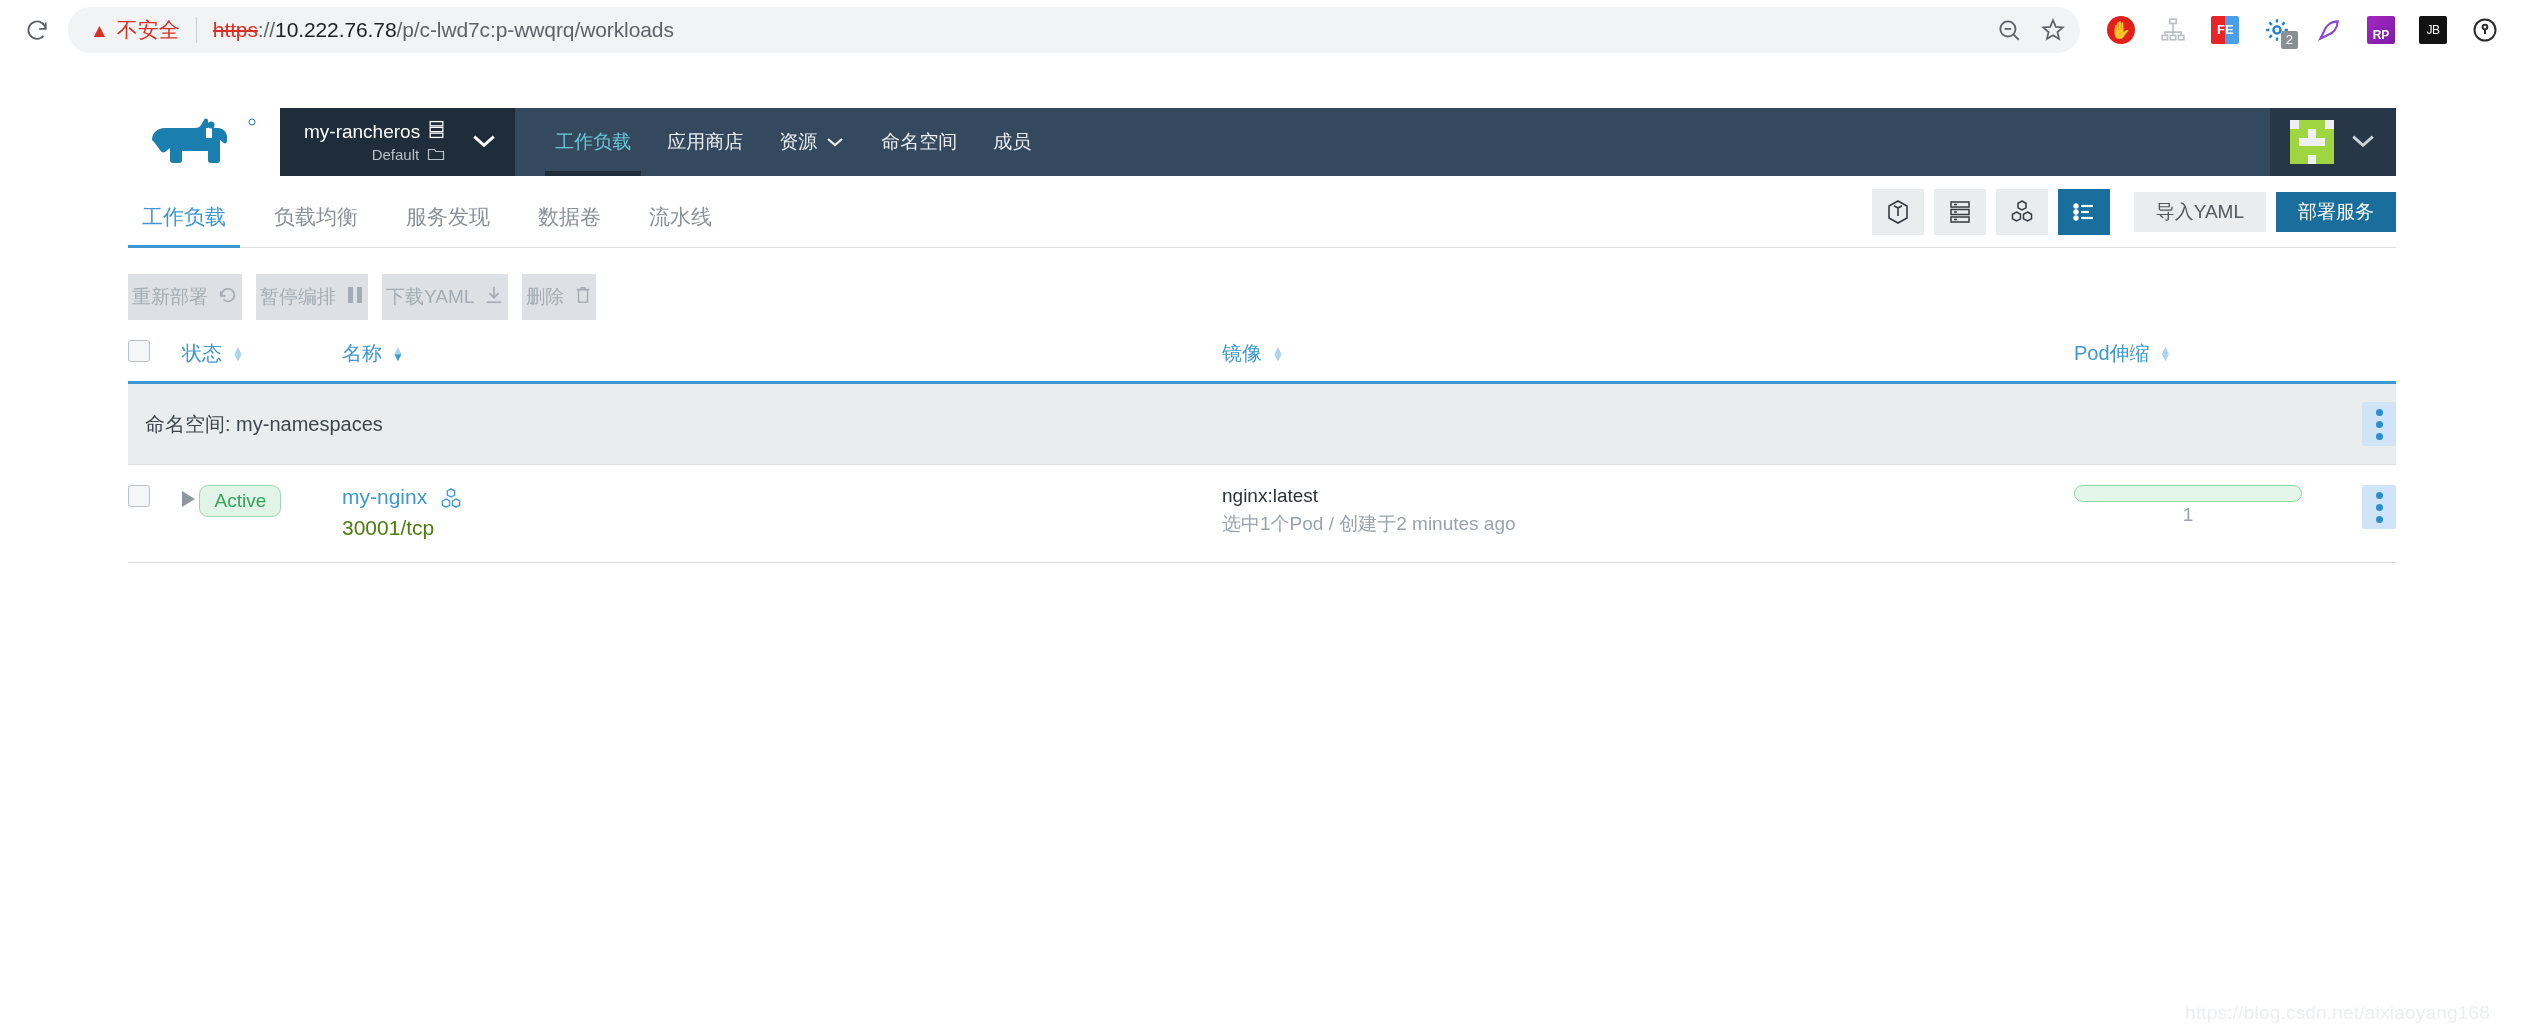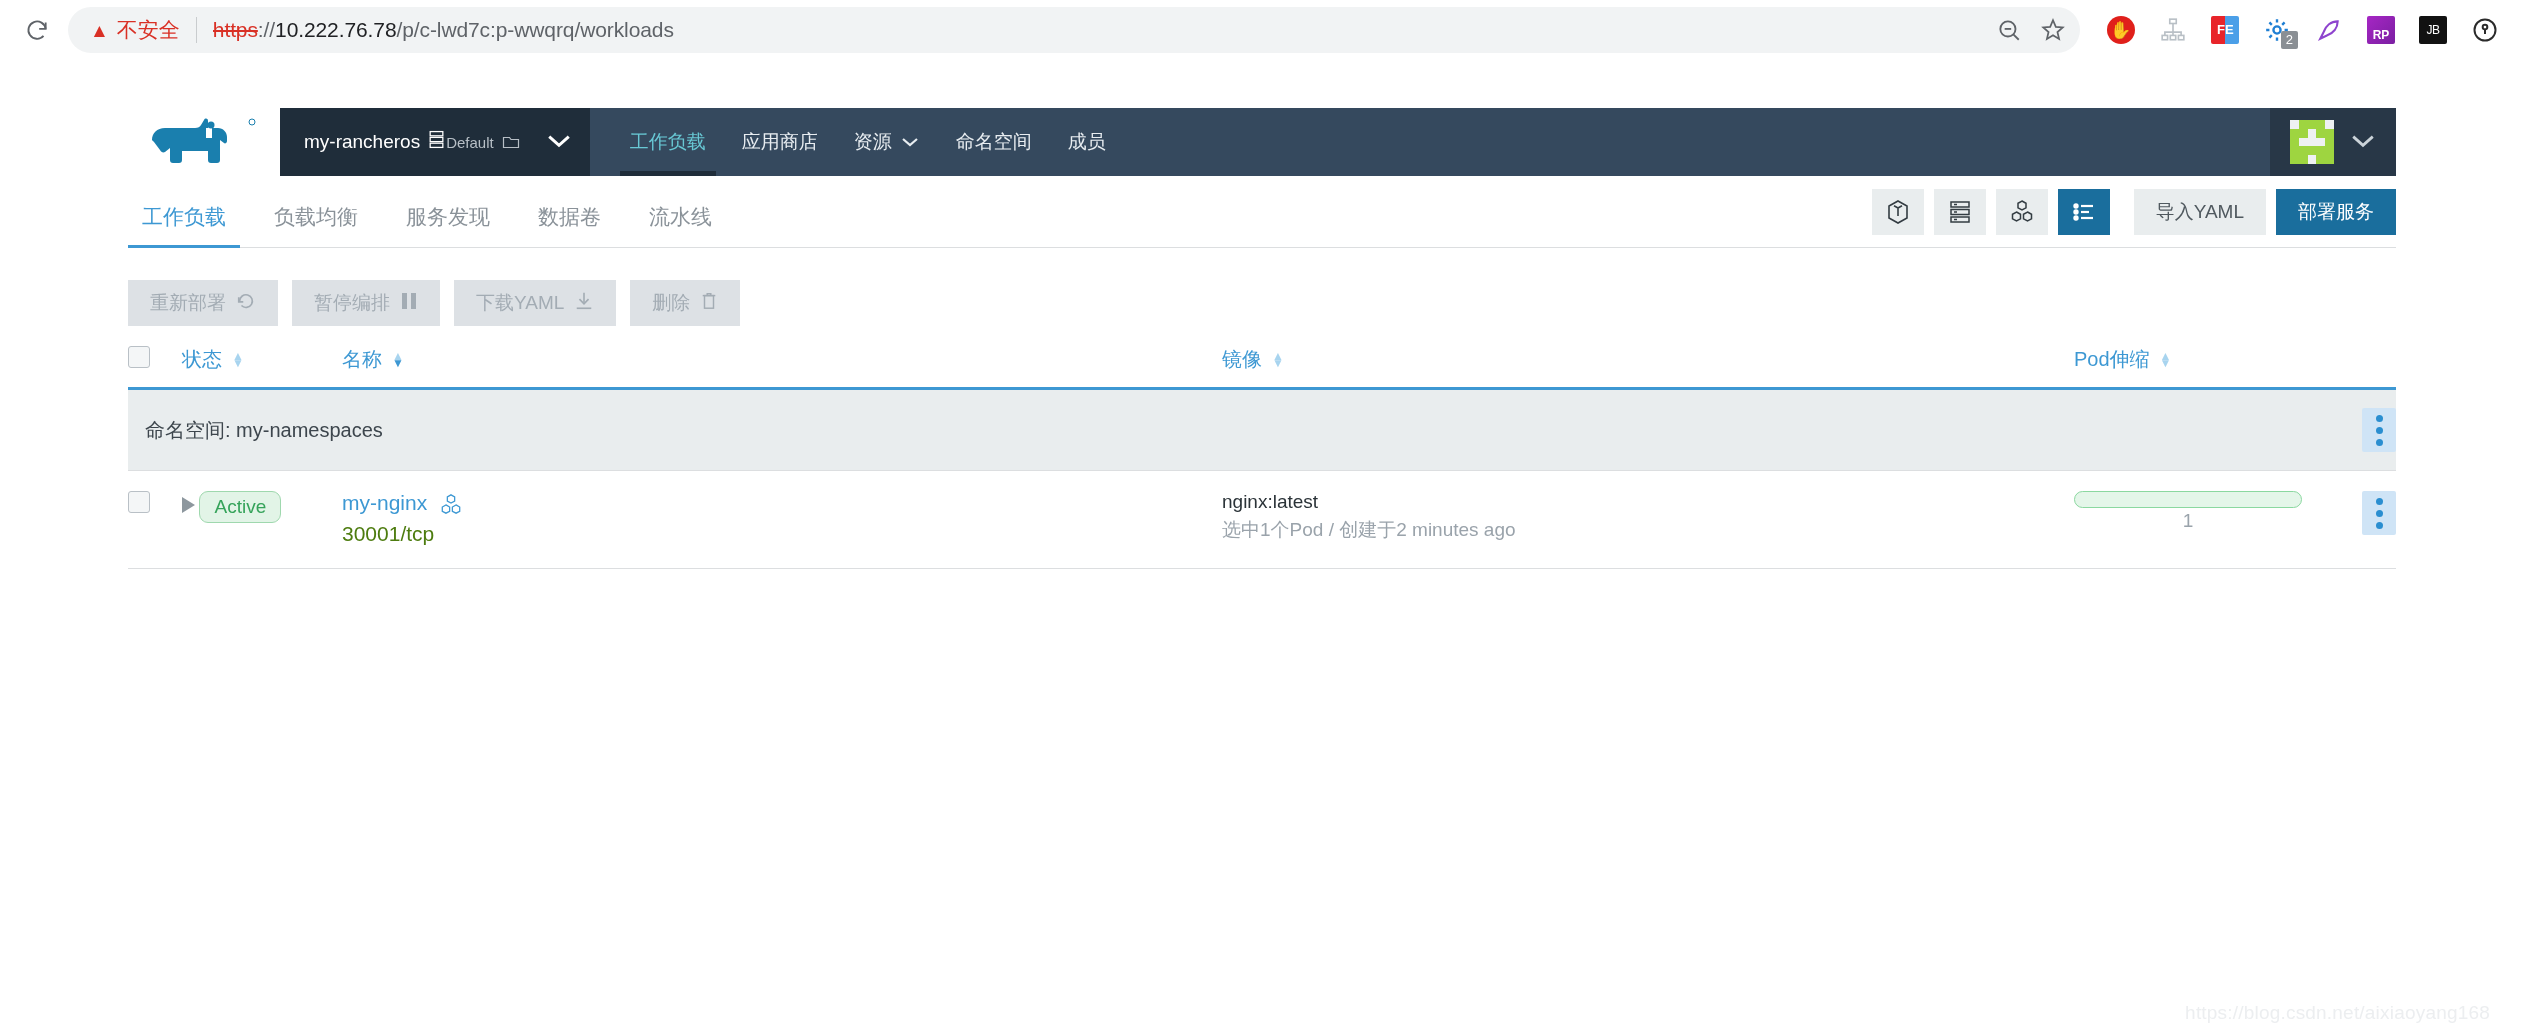--- a/index.html
+++ b/index.html
@@ -126,21 +126,21 @@
   }
   .cluster-sel {
     background: #1f2d3a;
     color: #fff;
     display: flex;
     align-items: center;
     padding: 0 18px 0 24px;
     gap: 26px;
     flex: 0 0 auto;
   }
-  .cluster-lines { display: flex; flex-direction: row; gap: 1px; }
+  .cluster-lines { display: flex; flex-direction: column; gap: 1px; }
   .cluster-name {
     font-size: 19px; color: #ffffff;
     display: flex; align-items: center; gap: 8px;
   }
   .cluster-proj {
     font-size: 15px; color: #b7bfc6;
     display: flex; align-items: center; gap: 8px;
     justify-content: flex-end;
   }
   .chev { color: #ffffff; font-size: 20px; line-height: 1; }
@@ -215,46 +215,45 @@
     padding-bottom: 12px;
   }
   .icon-btn {
     width: 52px; height: 46px;
     background: #e9edee;
     display: flex; align-items: center; justify-content: center;
     color: #333c42;
   }
   .icon-btn.active { background: #1a6e9d; color: #ffffff; }
   .btn {
-    height: 46px;
+    height: 40px;
     padding: 0 22px;
     display: flex; align-items: center; justify-content: center;
     font-size: 19px;
     background: #e9edee;
     color: #50595f;
     white-space: nowrap;
   }
   .btn.primary { background: #1a6e9d; color: #ffffff; }
   .btn.ml { margin-left: 14px; }
 
   
   .action-row {
     display: flex; align-items: center;
     padding: 26px 0 20px 0;
     gap: 14px;
   }
   .btn-disabled {
     height: 46px;
-    padding: 0 22px;
+    padding: 0 4px;
     display: flex; align-items: center; gap: 10px;
     background: #dde1e5;
     color: #a3acb4;
     font-size: 19px;
     white-space: nowrap;
-    margin-top: 6px;
   }
   .search-box {
     margin-left: auto;
     width: 392px; height: 46px;
     border: 1px solid #cfd6dd;
     background: #fcfdfe;
     display: flex; align-items: center;
     padding: 0 14px;
   }
   .search-box input {

